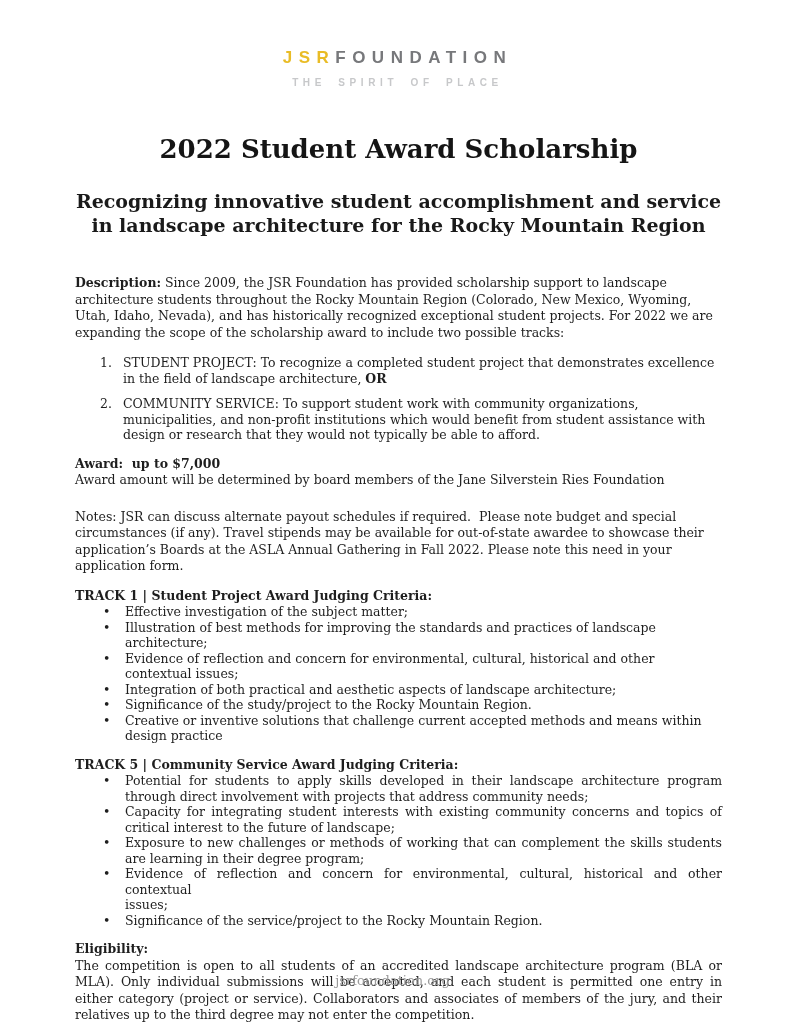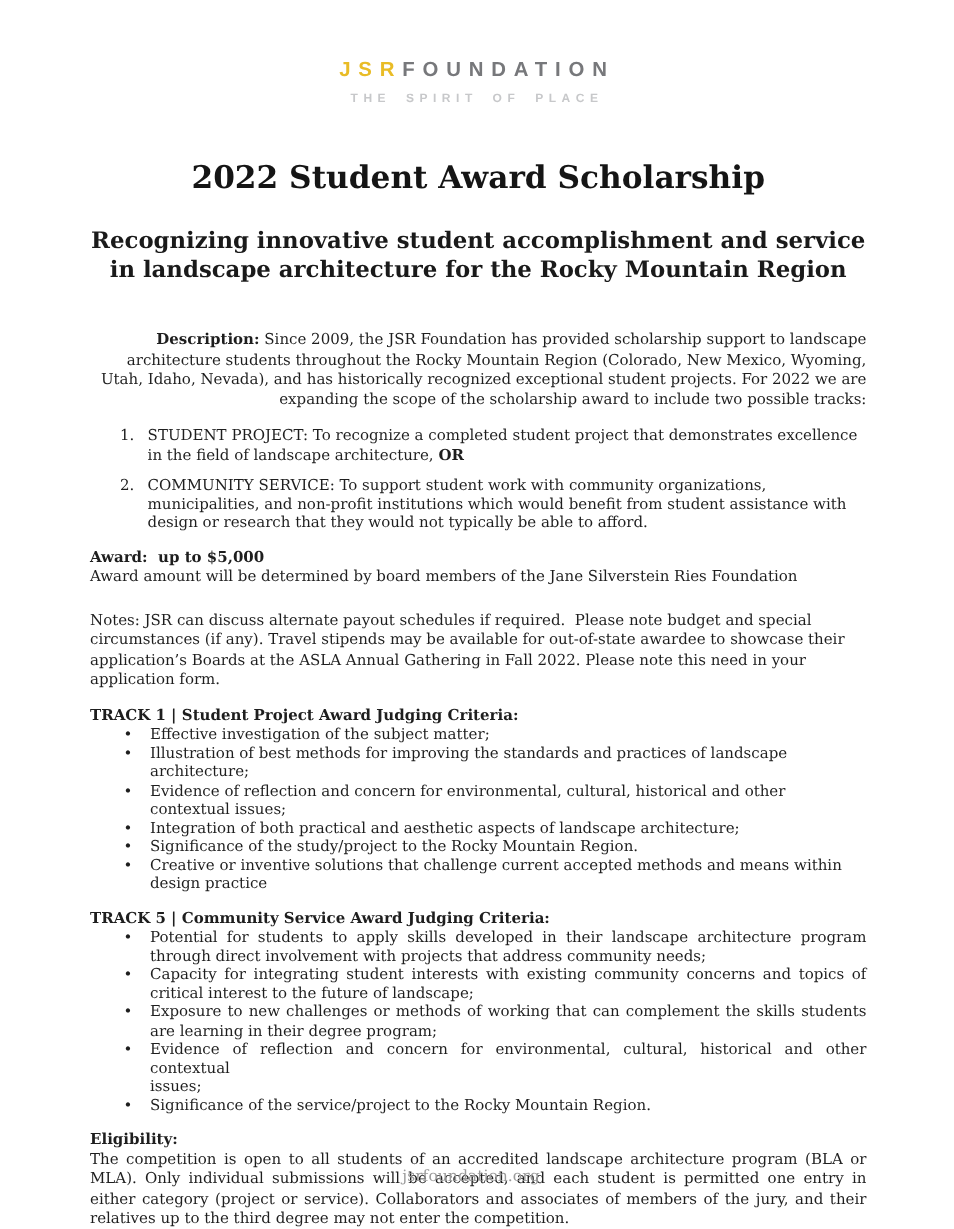--- a/index.html
+++ b/index.html
@@ -23,21 +23,21 @@
   .logo-foundation { color: #77787b; }
   .logo-tagline { margin-top: 7px; font-size: 10px; font-weight: bold; letter-spacing: 4.6px; word-spacing: 5px; color: #c7c8ca; white-space: nowrap; }
 
   
   .title { margin-top: 46px; text-align: center; font-size: 26px; font-weight: bold; line-height: 30px; color: #151515; }
   .subtitle { margin-top: 25px; text-align: center; font-size: 19px; line-height: 24px; color: #1a1a1a; font-weight: bold; }
 
   
   .body-text { font-size: 12.5px; }
   p.para { line-height: 16.5px; }
-  .description { margin-top: 38px; text-align: right; }
+  .description { margin-top: 38px; }
   .prewrap { white-space: pre-wrap; }
 
   
   .tracks { margin: 14px 0 0 0; padding: 0; list-style: none; }
   .tracks li { display: flex; line-height: 15.5px; }
   .tracks li + li { margin-top: 10px; }
   .tracks .num { flex: none; width: 23px; margin-left: 25px; }
   .tracks .li-body { flex: 1 1 auto; }
   .lead { }
 
@@ -85,21 +85,21 @@
       <li>
         <span class="num">1.</span>
         <span class="li-body"><span class="lead">STUDENT PROJECT:</span><span> To recognize a completed student project that demonstrates excellence in the field of landscape architecture, </span><b>OR</b></span>
       </li>
       <li>
         <span class="num">2.</span>
         <span class="li-body"><span class="lead">COMMUNITY SERVICE:</span><span> To support student work with community organizations, municipalities, and non-profit institutions which would benefit from student assistance with design or research that they would not typically be able to afford.</span></span>
       </li>
     </ol>
 
-    <p class="para award-heading prewrap">Award:  up to $5,000</p>
+    <p class="para award-heading prewrap">Award:  up to $7,000</p>
     <p class="para">Award amount will be determined by board members of the Jane Silverstein Ries Foundation</p>
 
     <p class="para notes prewrap">Notes: JSR can discuss alternate payout schedules if required.  Please note budget and special circumstances (if any). Travel stipends may be available for out-of-state awardee to showcase their application’s Boards at the ASLA Annual Gathering in Fall 2022. Please note this need in your application form.</p>
 
     <h2 class="section-heading">TRACK 1 | Student Project Award Judging Criteria:</h2>
     <ul class="criteria">
       <li>Effective investigation of the subject matter;</li>
       <li>Illustration of best methods for improving the standards and practices of landscape architecture;</li>
       <li>Evidence of reflection and concern for environmental, cultural, historical and other contextual issues;</li>
       <li>Integration of both practical and aesthetic aspects of landscape architecture;</li>

